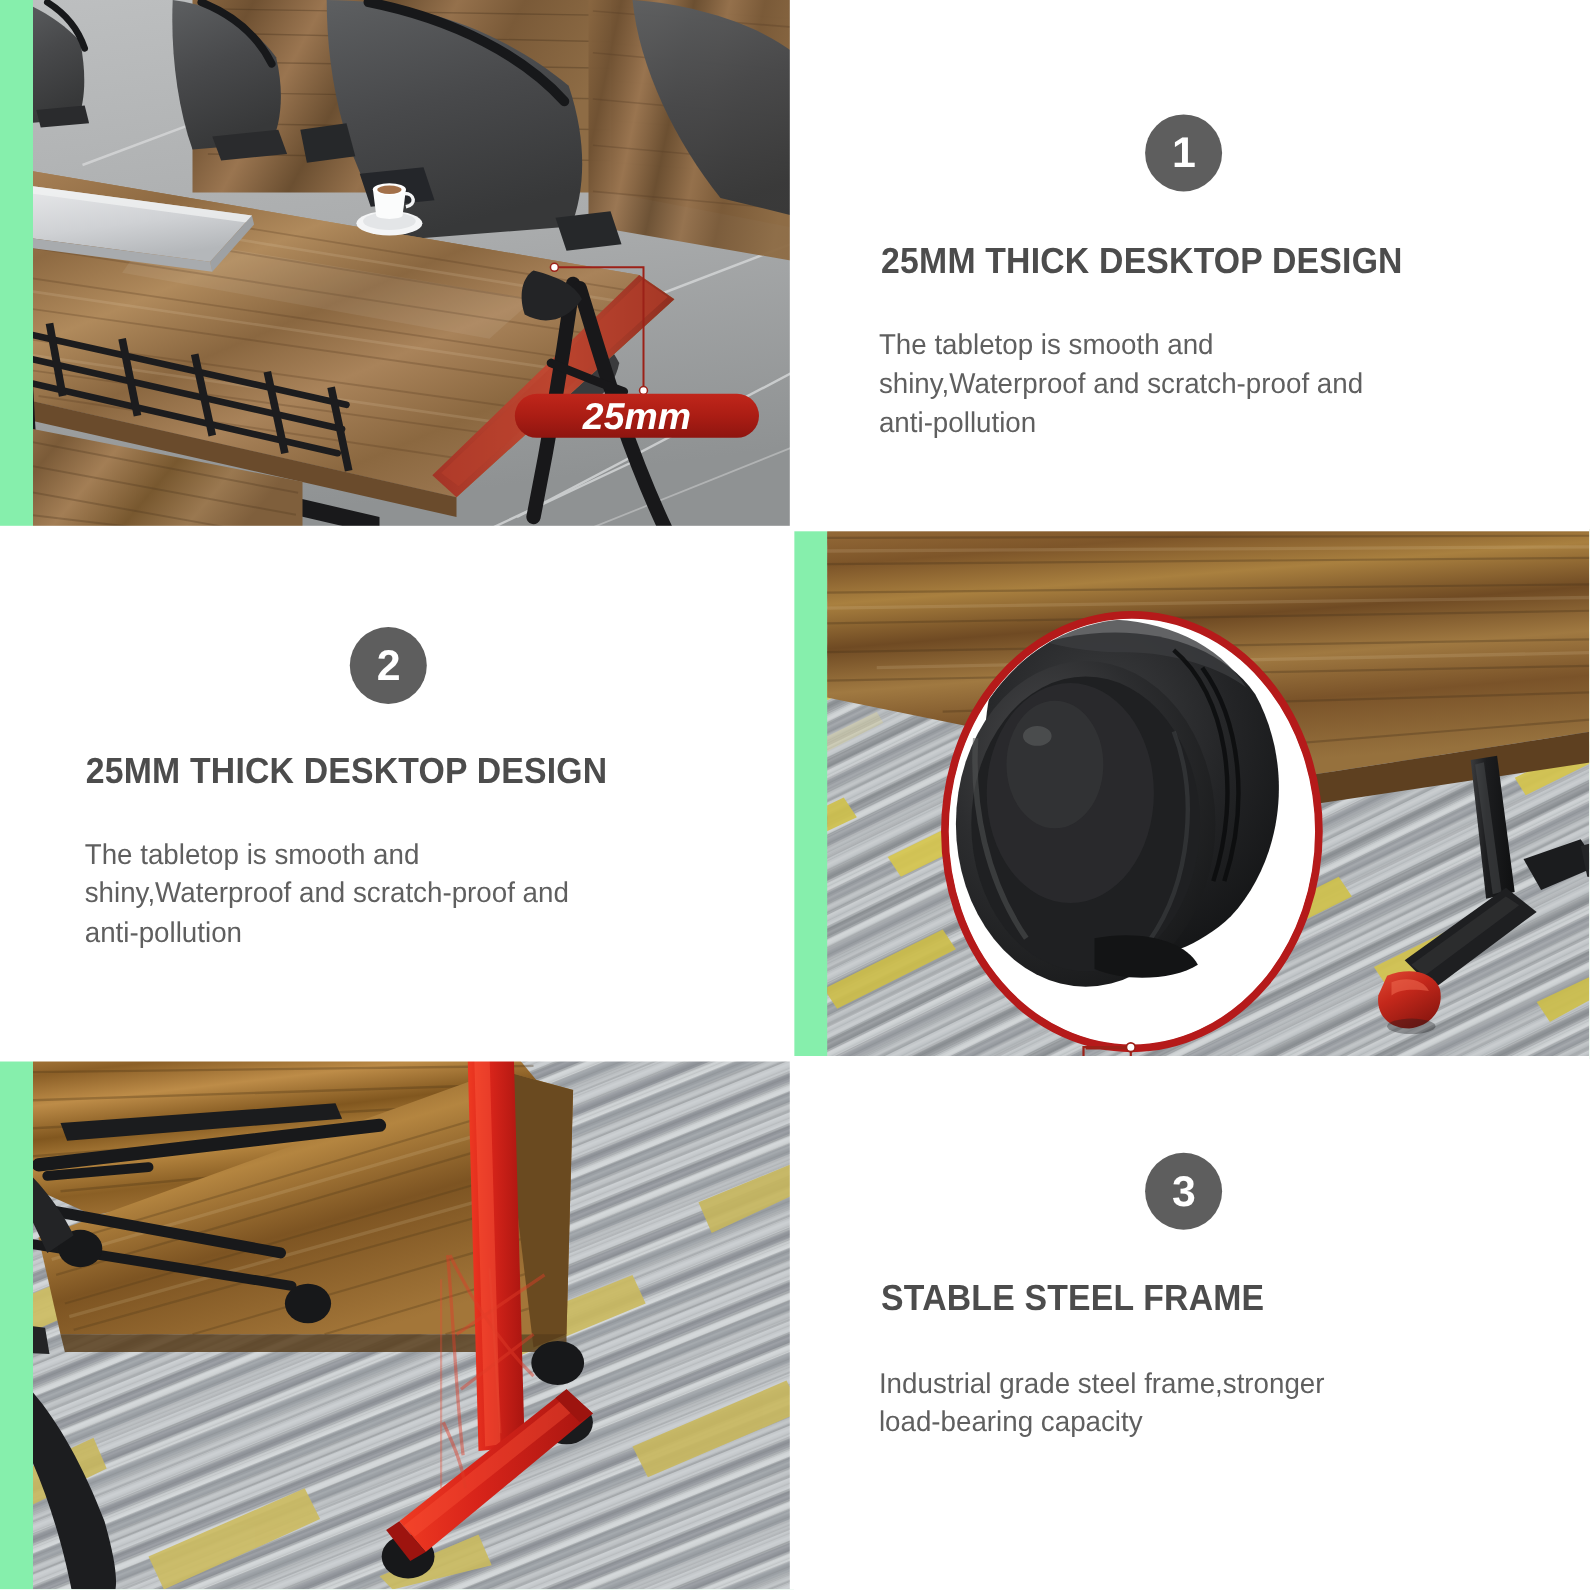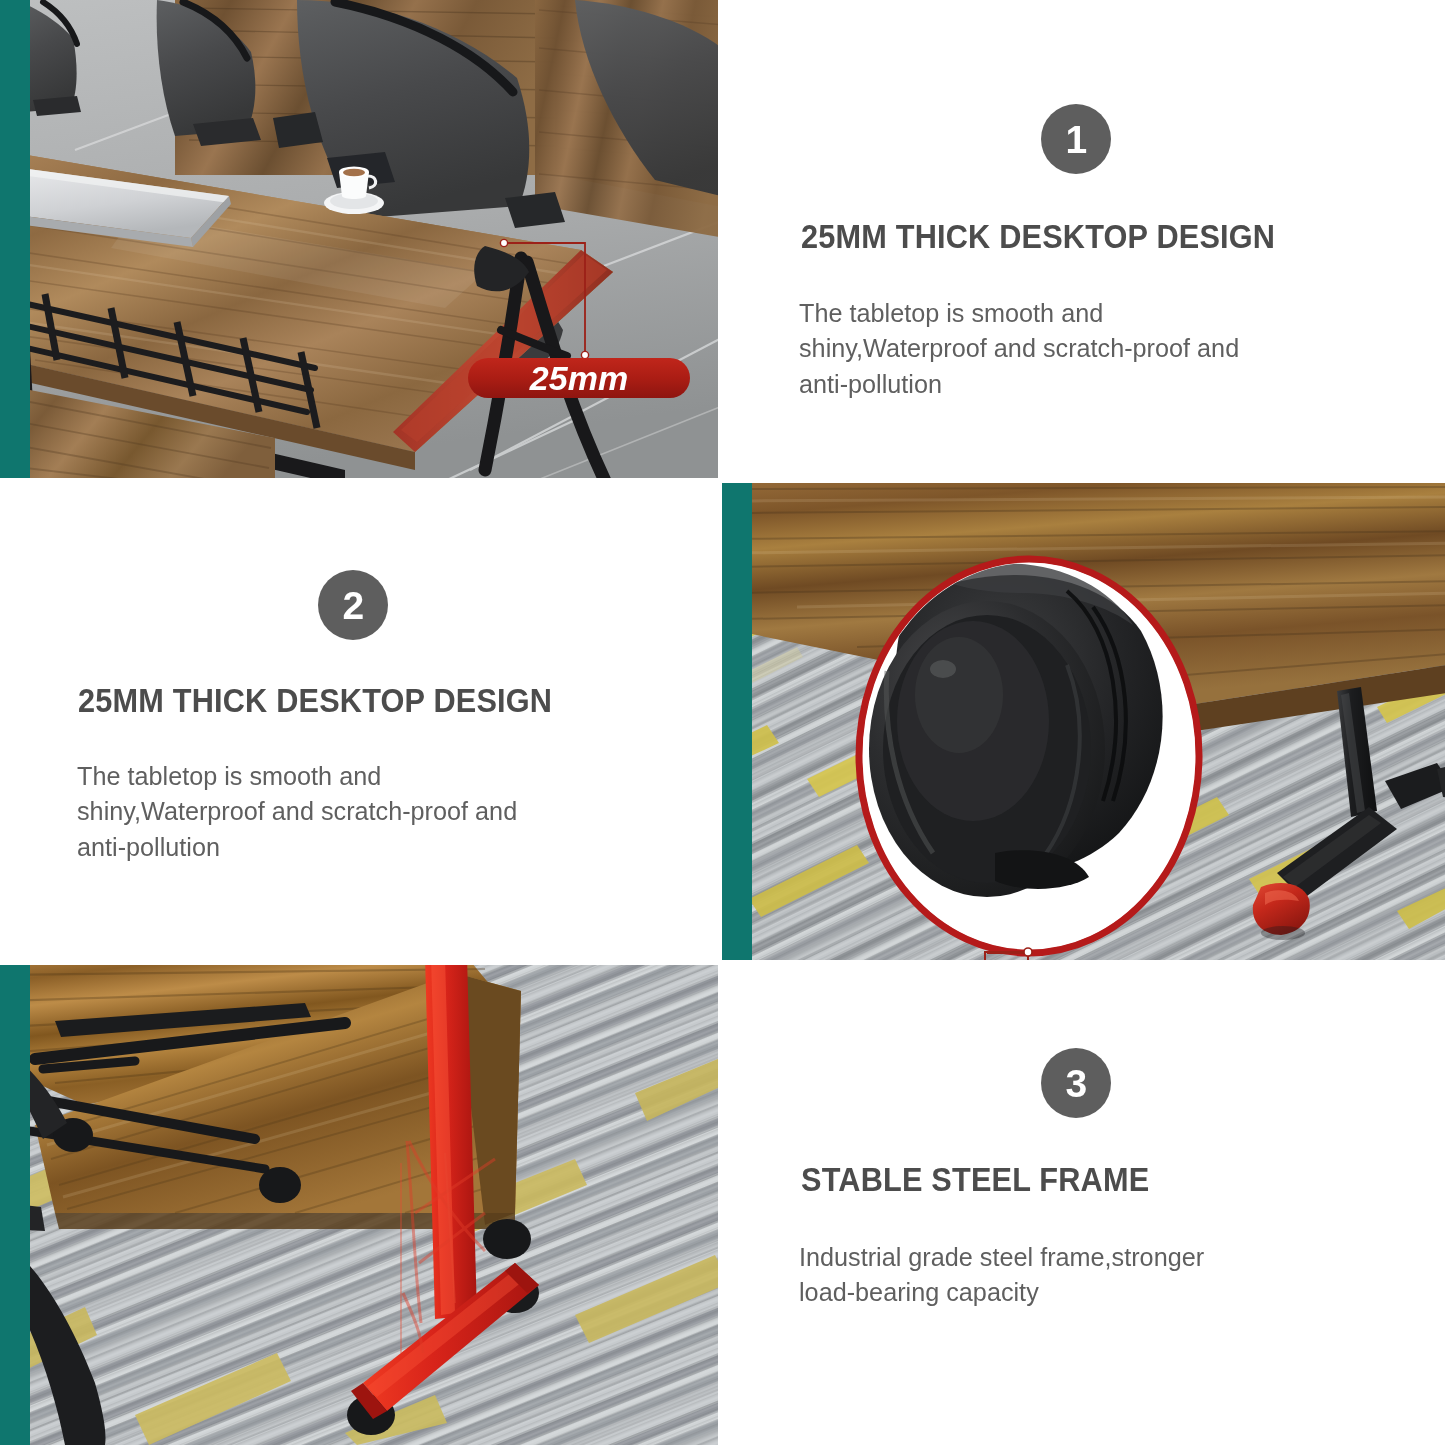--- a/index.html
+++ b/index.html
@@ -12,21 +12,21 @@
   }
   .sheet{
     position:relative;
     width:1445px; height:1445px;
     background:#ffffff;
     display:grid;
     grid-template-columns:722px 723px;
     grid-template-rows:481px 482px 482px;
   }
   .cell{ position:relative; overflow:hidden; }
-  .photo{ position:relative; width:100%; height:100%; overflow:hidden; background:#0f766e;padding-left:30px; }
+  .photo{ position:relative; width:100%; height:100%; overflow:hidden; background:#86efac;padding-left:30px; }
   .photo svg{ display:block; width:100%; height:100%; }
 
   
   .gutter-v{ position:absolute; background:#ffffff; }
 
   
   .textpanel{
     position:relative;
     width:100%; height:100%;
     background:#ffffff;

